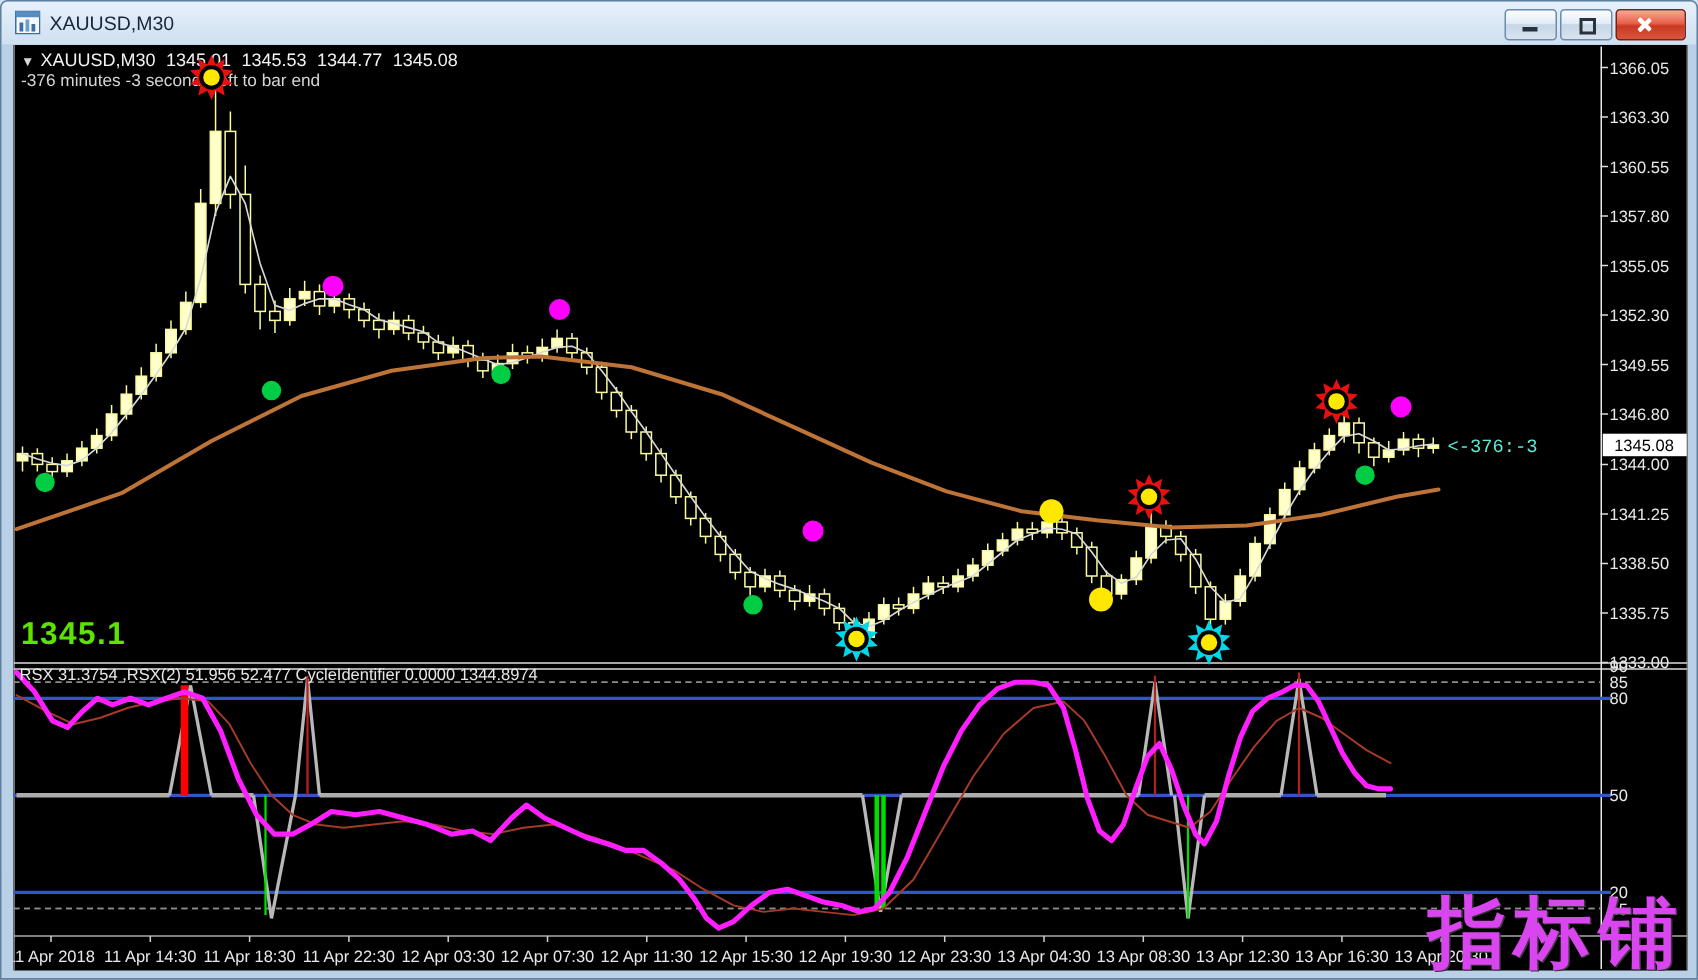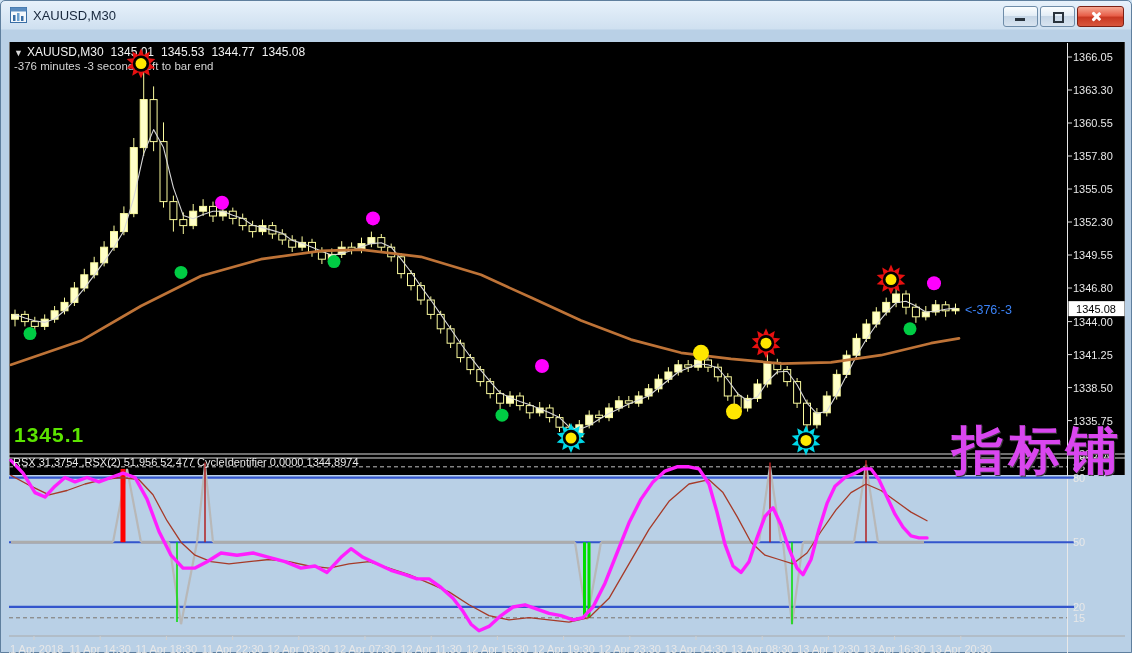--- a/index.html
+++ b/index.html
@@ -13,29 +13,29 @@
   .winbtns{position:absolute;right:7px;top:5px;display:flex;gap:2px;}
   .winbtn{width:33px;height:19px;border:1px solid #6e8ca9;border-radius:3px;position:relative;
           background:linear-gradient(#fbfdfe,#e3edf6 45%,#c6d6e6 50%,#d8e4f0);}
   .winbtn.close{width:45px;border:1px solid #7c2014;
           background:linear-gradient(#f5a893,#e8604a 45%,#c93822 55%,#d8573d);}
   .glyph-min{position:absolute;left:11px;bottom:5px;width:10px;height:3px;background:#28323c;}
   .glyph-max{position:absolute;left:12px;top:5px;width:7px;height:7px;border:2px solid #28323c;background:transparent;}
   .glyph-x1,.glyph-x2{position:absolute;left:17px;top:4px;width:2.5px;height:11px;background:#fff;border-radius:1px;}
   .glyph-x1{transform:rotate(45deg);}
   .glyph-x2{transform:rotate(-45deg);}
-  .client{position:absolute;left:8px;top:41px;width:1116px;height:433px;background:#000;
+  .client{position:absolute;left:8px;top:29px;width:1116px;height:617px;background:#000;
           box-shadow:inset 1px 0 0 rgba(255,255,255,.45), inset -1px 0 0 rgba(255,255,255,.25);}
   .client svg{position:absolute;left:0;top:0;z-index:2;pointer-events:none;}
   .ohlc-row{position:absolute;left:5px;top:3px;z-index:1;color:#f2f2f2;font-size:12px;white-space:nowrap;}
   .ohlc-row .tri{font-size:9px;color:#d8d8d8;margin-right:4px;}
   .ohlc-row span{margin-right:7px;}
   .countdown{position:absolute;left:5px;top:18px;z-index:1;color:#d4d4d4;font-size:11.5px;white-space:nowrap;}
   .big-price{position:absolute;left:5px;top:381px;z-index:3;color:#5ce400;font-size:21px;font-weight:bold;letter-spacing:1px;}
-  .trend-note{position:absolute;left:956px;top:261px;z-index:3;color:#3b82f6;font-size:12.5px;}
+  .trend-note{position:absolute;left:956px;top:261px;z-index:3;color:#5eead4;font-size:12.5px;font-family:Liberation Mono, monospace;}
   .rsx-label{position:absolute;left:4px;top:414px;z-index:3;color:#e8e8e8;font-size:11px;white-space:nowrap;}
   .watermark{position:absolute;right:2px;bottom:-1px;z-index:4;color:#d946ef;font-size:52px;font-weight:bold;
              letter-spacing:5px;line-height:1;font-family:Liberation Sans, sans-serif;
              text-shadow:1px 1px 0 #3a3a3a;}
   .hitzone{position:absolute;z-index:5;}
 </style>
 </head>
 <body>
 
 <div class="frame">

